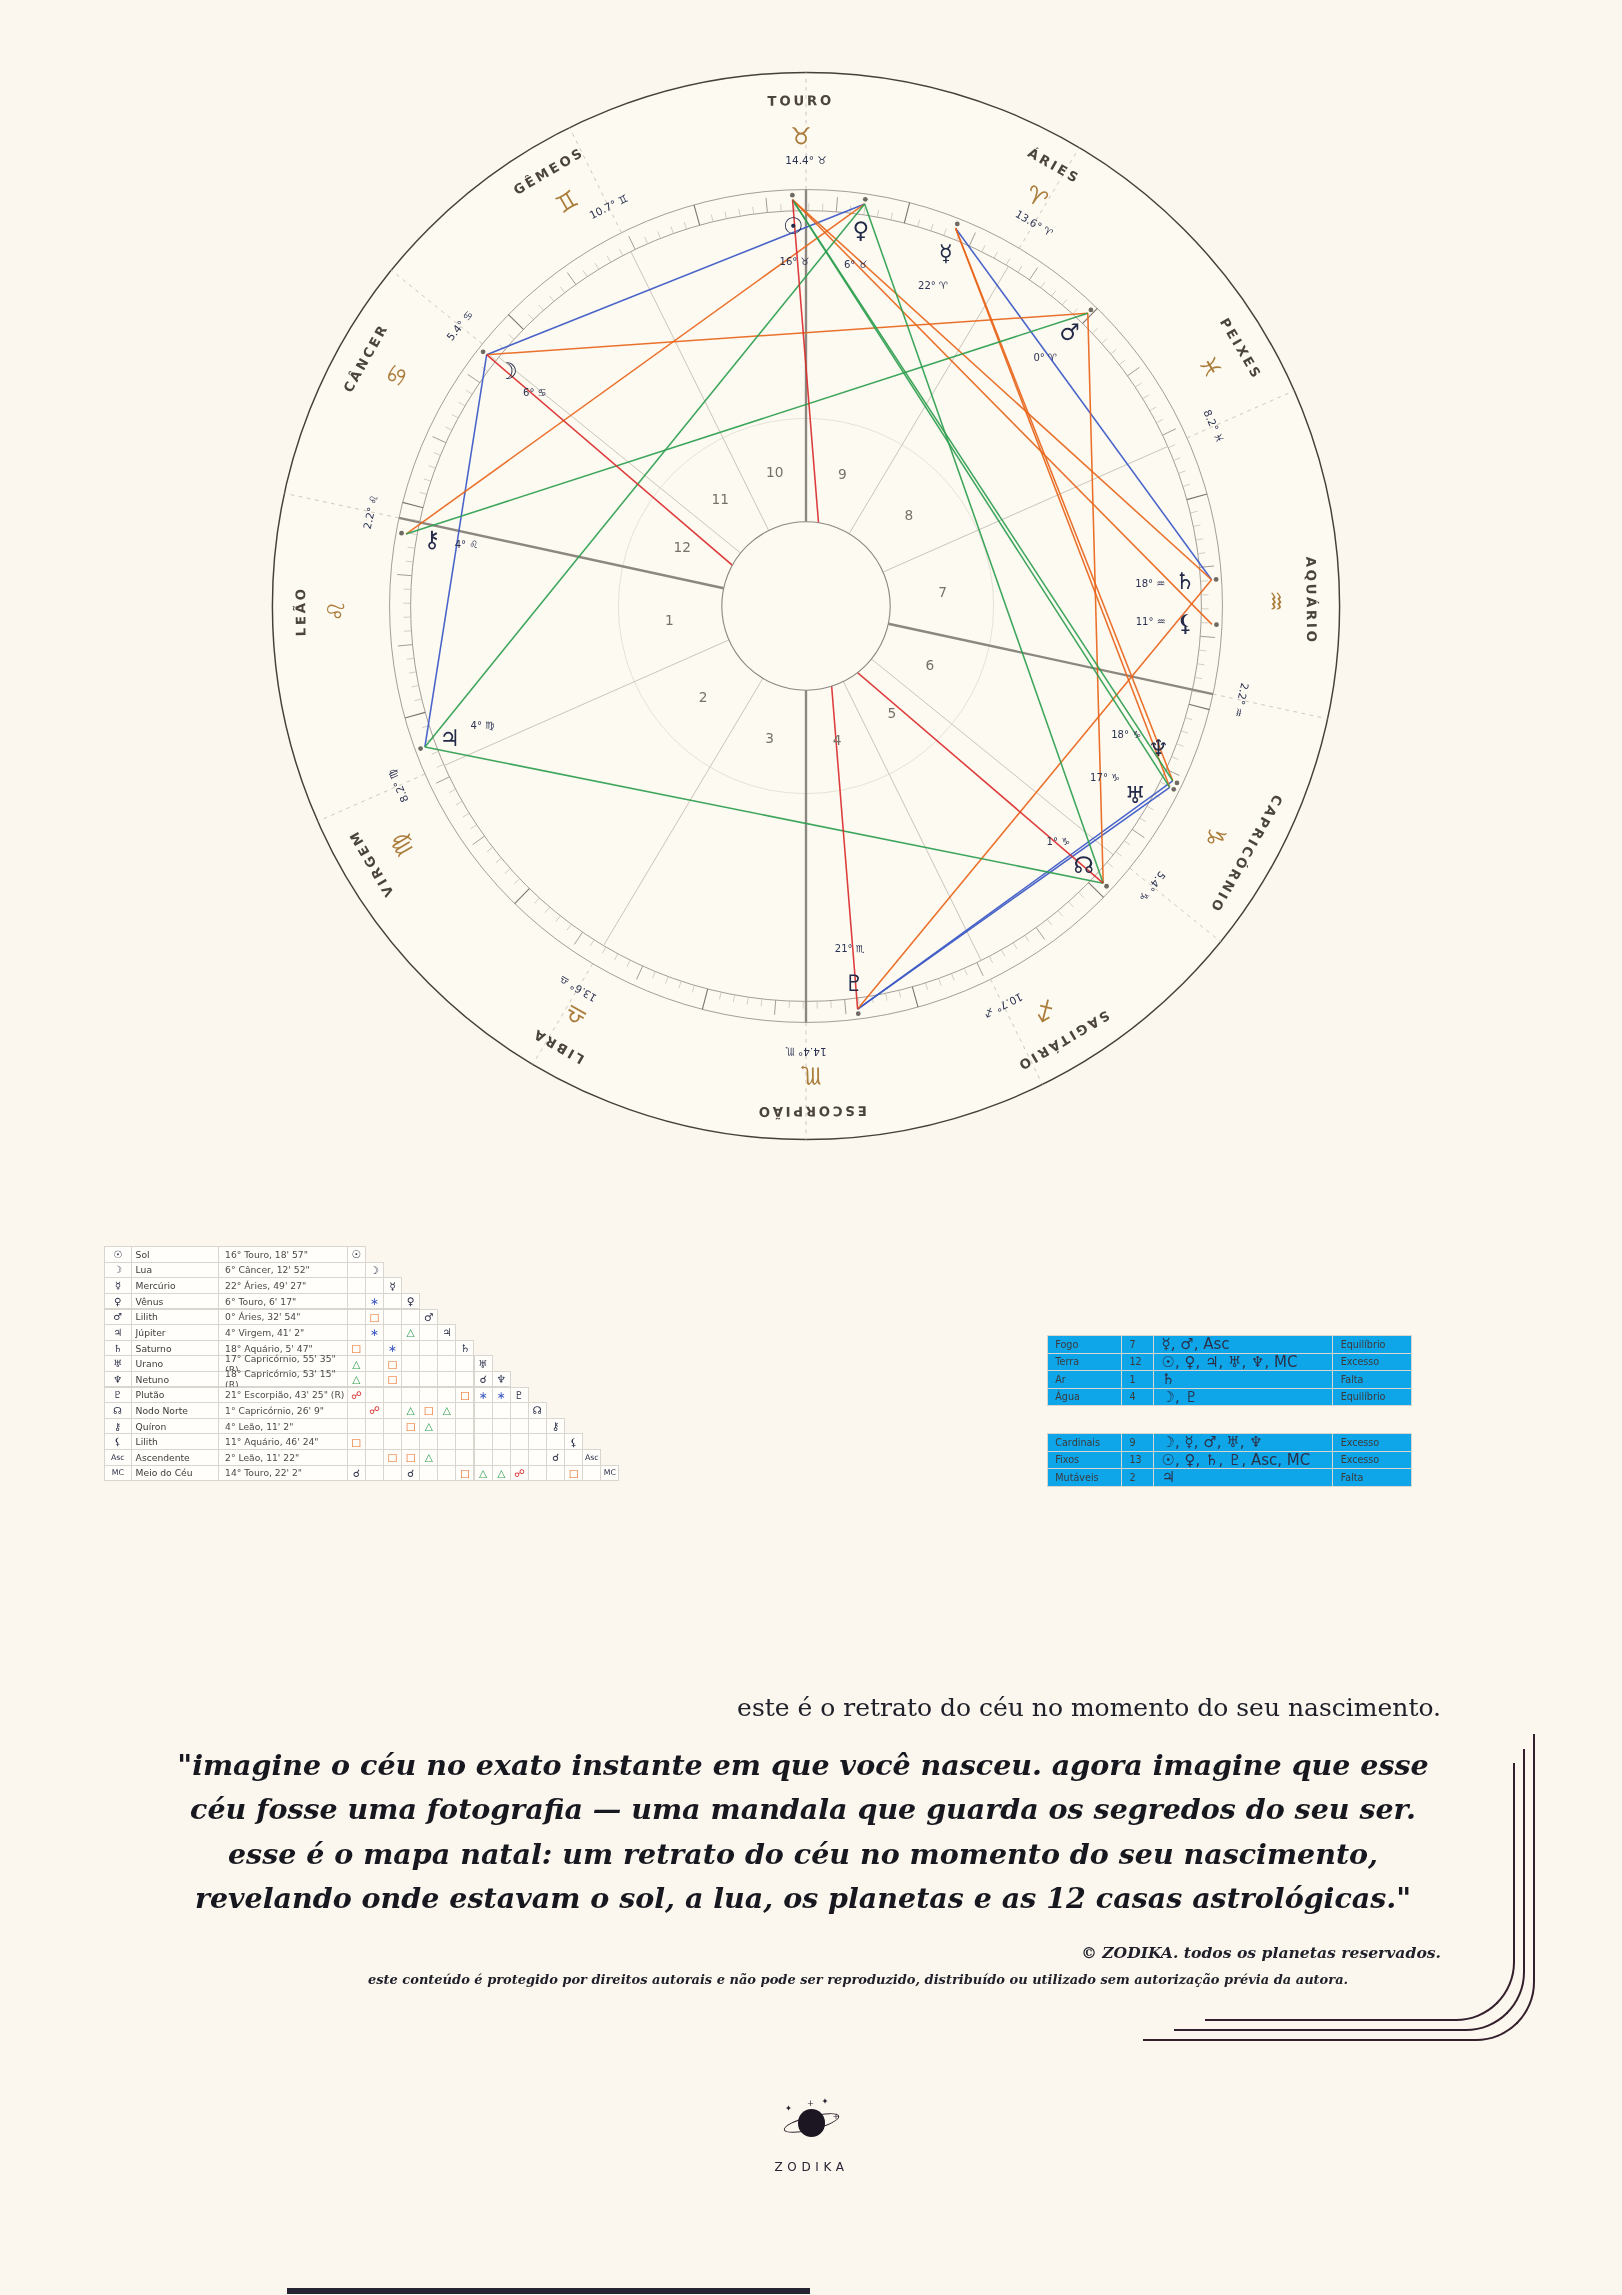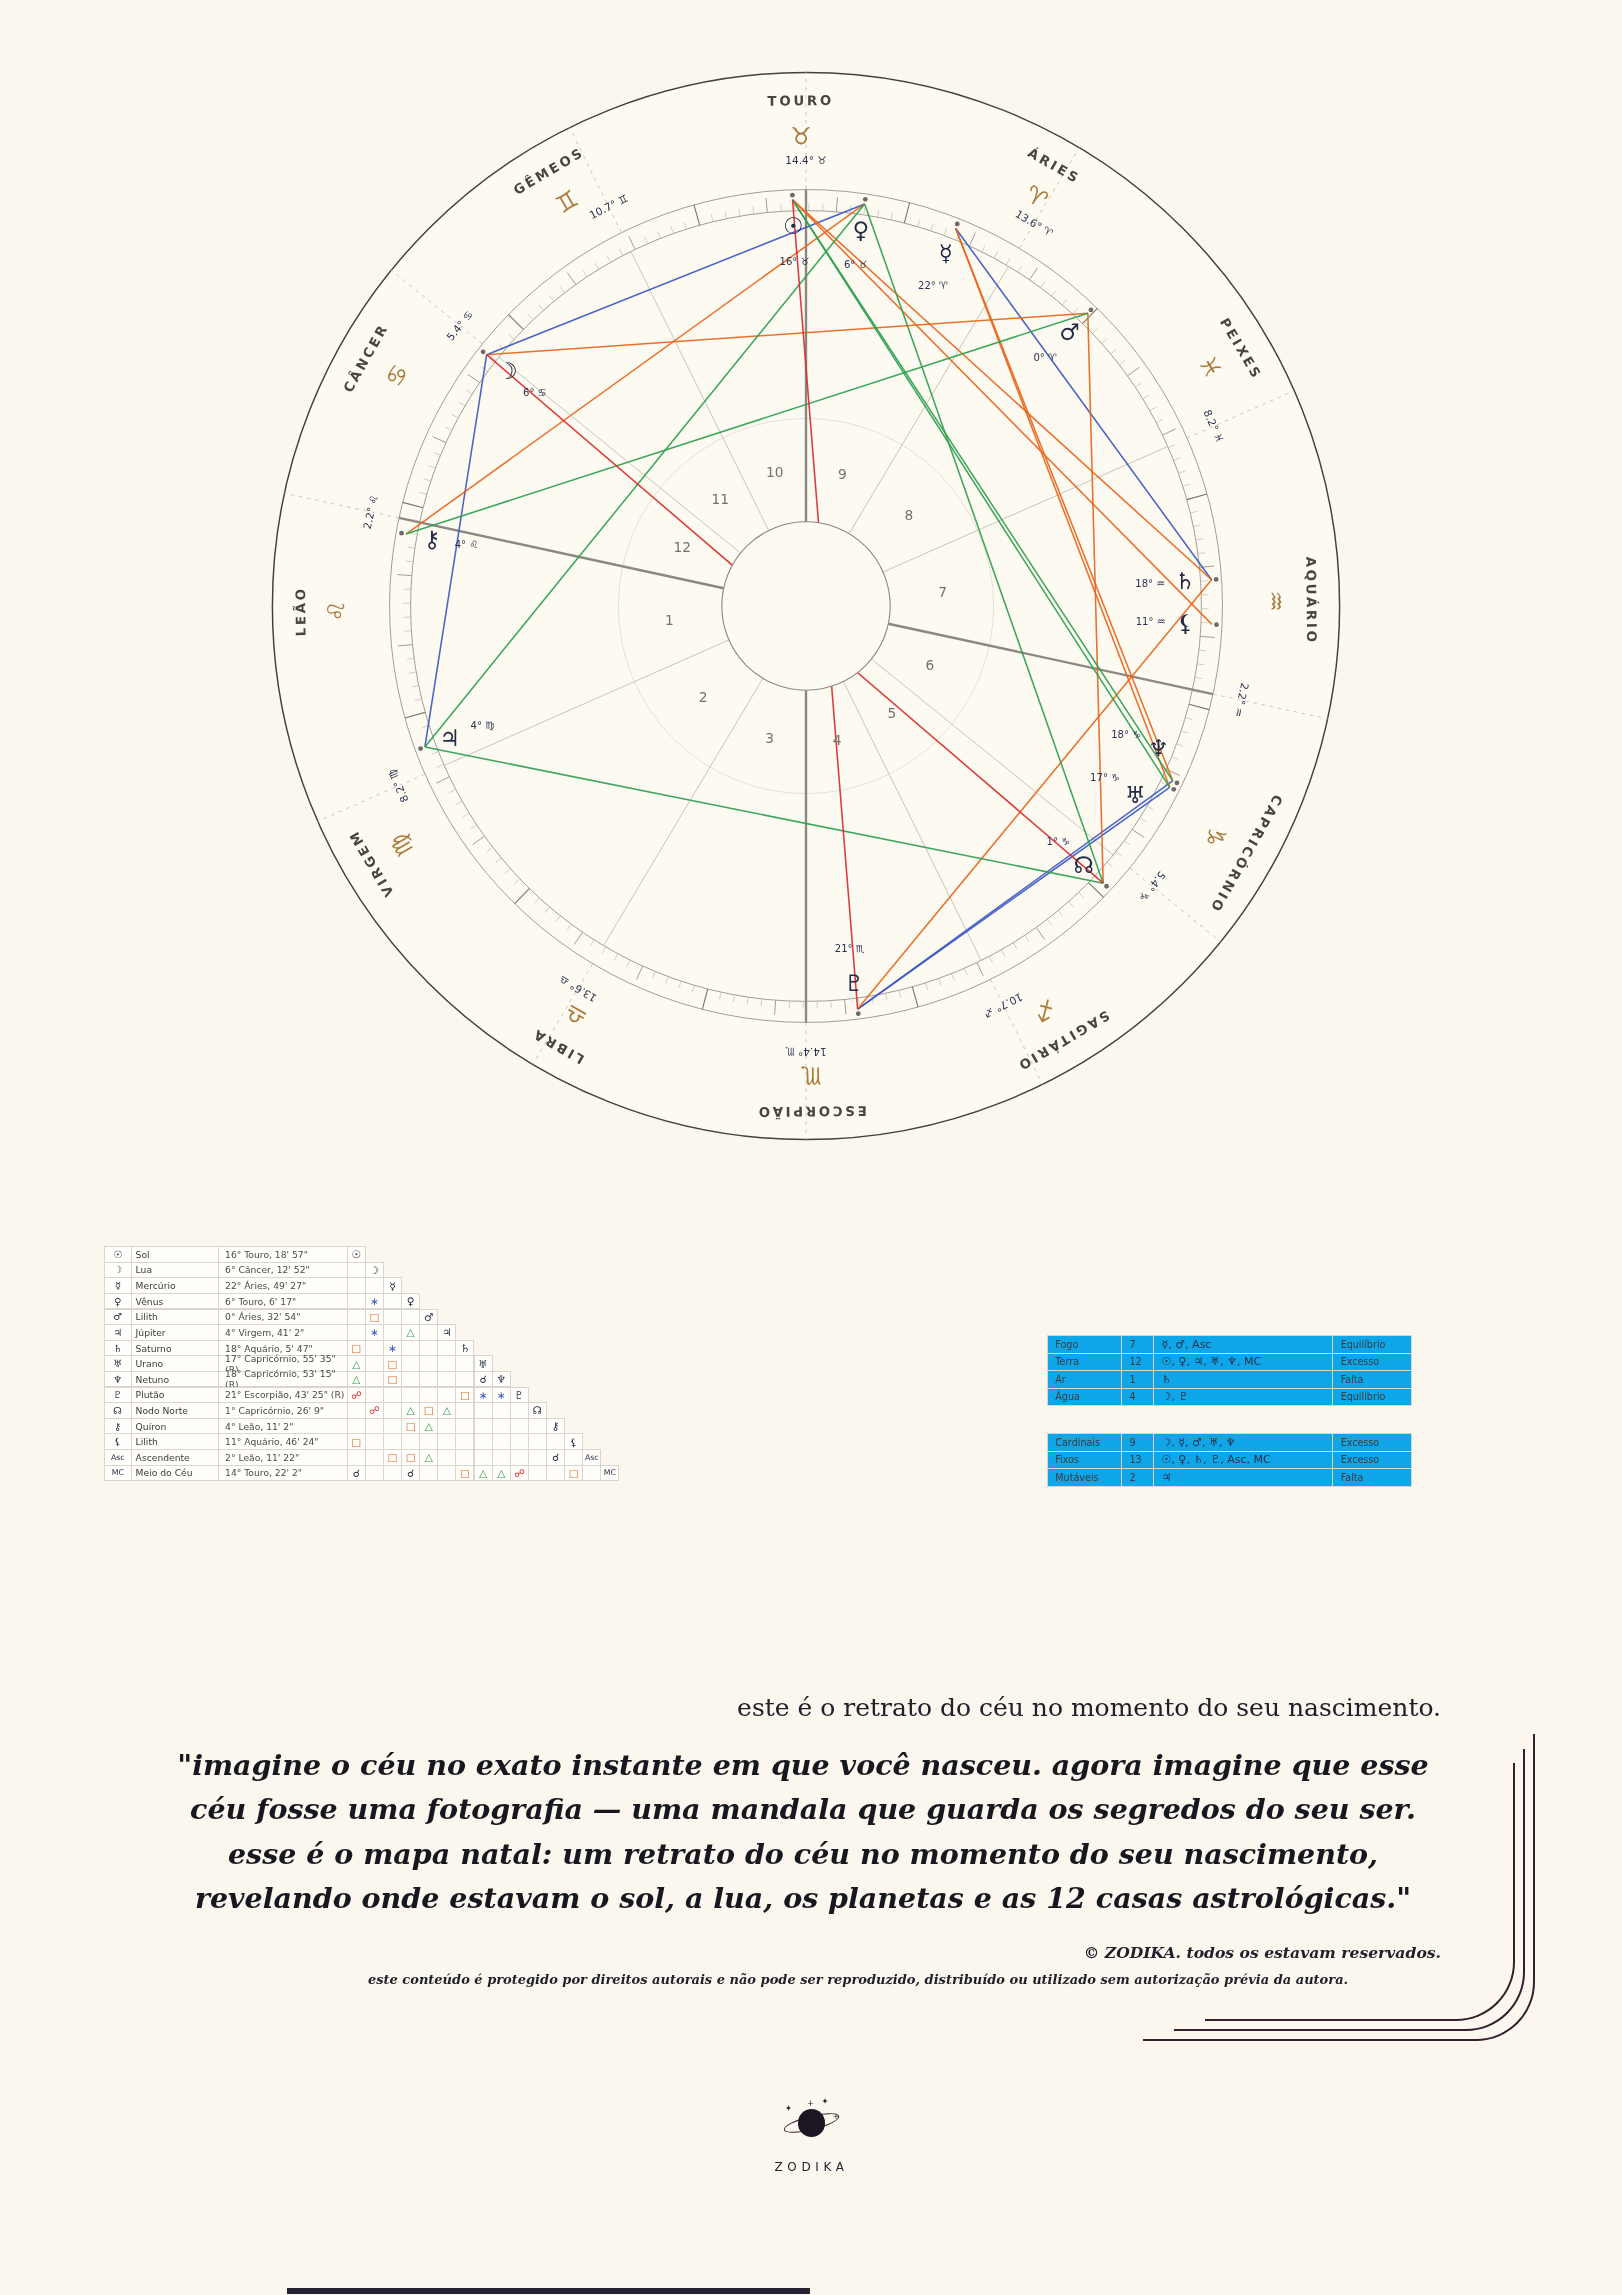--- a/index.html
+++ b/index.html
@@ -25,21 +25,21 @@
 
   
   .stable{position:absolute;left:1047px}
   .stable.elements{top:1336px}
   .stable.modes{top:1434px}
   .str{display:flex;margin-top:-0.9px}
   .stc{border:0.9px solid #d9d6cf;background:#0ea5e9;height:18.4px;display:flex;align-items:center;font-size:9.6px;color:#3b3b3b;padding-left:7.3px}
   .stc+ .stc{margin-left:-0.9px}
   .stc.l{width:75px}
   .stc.c{width:33px}
-  .stc.gl{width:180px;font-size:11px;color:#2b3148}
+  .stc.gl{width:180px;font-size:15px;color:#2b3148}
   .stc.st{width:80px}
 
   
   .caption{position:absolute;left:367px;top:1693px;width:1074px;text-align:right;
     font-family:"DejaVu Serif",serif;font-size:25px;color:#20202a}
   .quote{position:absolute;left:154px;top:1743px;width:1298px;text-align:center;
     font-family:"DejaVu Serif",serif;font-style:italic;font-weight:bold;font-size:28.5px;line-height:1.56;color:#17171f}
   .copy1{position:absolute;left:367px;top:1943px;width:1074px;text-align:right;
     font-family:"DejaVu Serif",serif;font-style:italic;font-weight:bold;font-size:15.6px;color:#20202a}
   .copy2{position:absolute;left:275px;top:1972px;width:1166px;text-align:center;
@@ -649,21 +649,21 @@
     <div class="str">
       <div class="stc l">Mutáveis</div>
       <div class="stc c">2</div>
       <div class="stc gl">♃</div>
       <div class="stc st">Falta</div>
     </div>
   </div>
 
 <p class="caption">este é o retrato do céu no momento do seu nascimento.</p>
 <p class="quote">"imagine o céu no exato instante em que você nasceu. agora imagine que esse céu fosse uma fotografia — uma mandala que guarda os segredos do seu ser. esse é o mapa natal: um retrato do céu no momento do seu nascimento, revelando onde estavam o sol, a lua, os planetas e as 12 casas astrológicas."</p>
-<p class="copy1">© ZODIKA. todos os estavam reservados.</p>
+<p class="copy1">© ZODIKA. todos os planetas reservados.</p>
 <p class="copy2">este conteúdo é protegido por direitos autorais e não pode ser reproduzido, distribuído ou utilizado sem autorização prévia da autora.</p>
 
 <div class="bracket">
     <i></i>
     <i></i>
     <i></i>
   </div>
 
 <div class="logo">
   <div class="logo-art">

